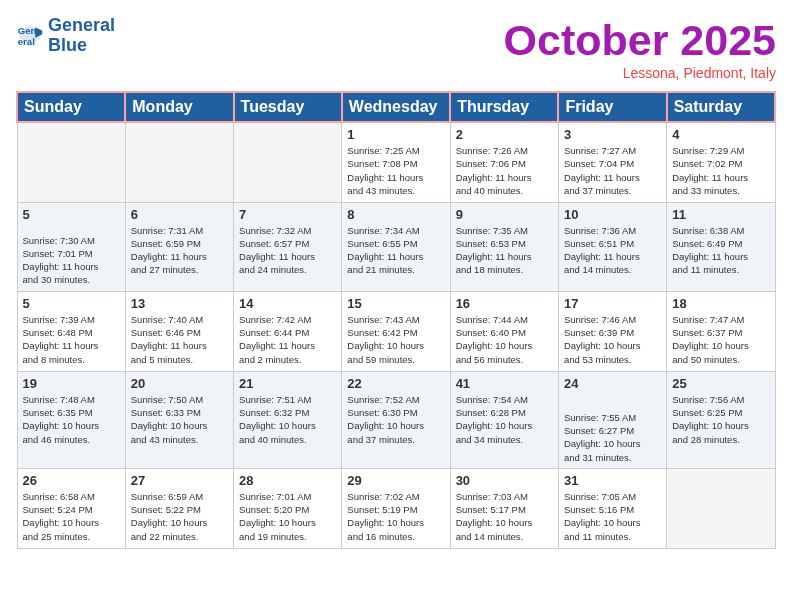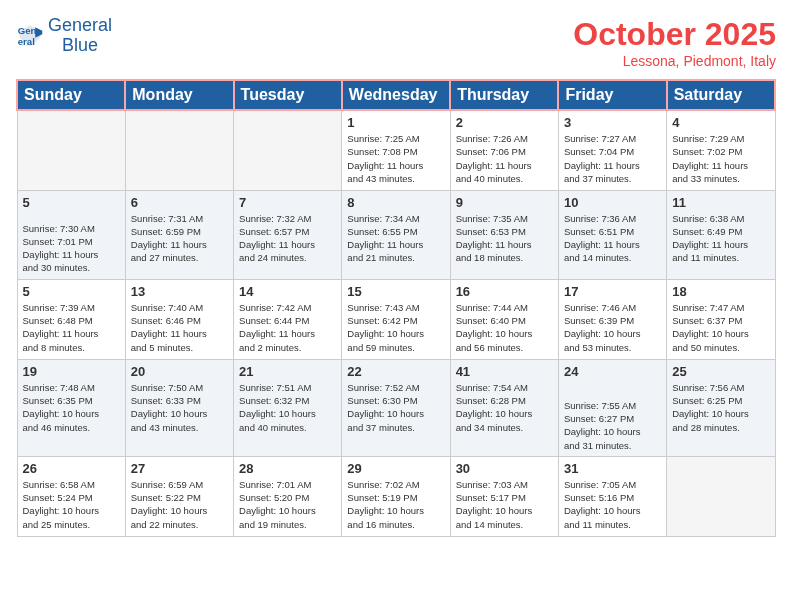--- a/index.html
+++ b/index.html
@@ -13,42 +13,41 @@
     .header {
       display: flex;
       align-items: flex-start;
       justify-content: space-between;
       margin-bottom: 10px;
     }
     .logo {
       display: flex;
       align-items: center;
       gap: 4px;
-      text-align: center;
     }
     .logo-text {
       font-size: 18px;
-      font-weight: normal;
+      font-weight: bold;
       color: #333;
       line-height: 1.1;
     }
     .logo-text span {
       color: #2060a0;
     }
     .logo-icon {
       width: 28px;
       height: 28px;
     }
     .title-block {
       text-align: right;
     }
     .month-title {
-      font-size: 32px;
+      font-size: 43px;
       font-weight: bold;
-      color: #ef4444;
+      color: #a21caf;
     }
     .subtitle {
       font-size: 14px;
       color: #ef4444;
     }
     table {
       width: 100%;
       border-collapse: collapse;
       table-layout: fixed;
     }

